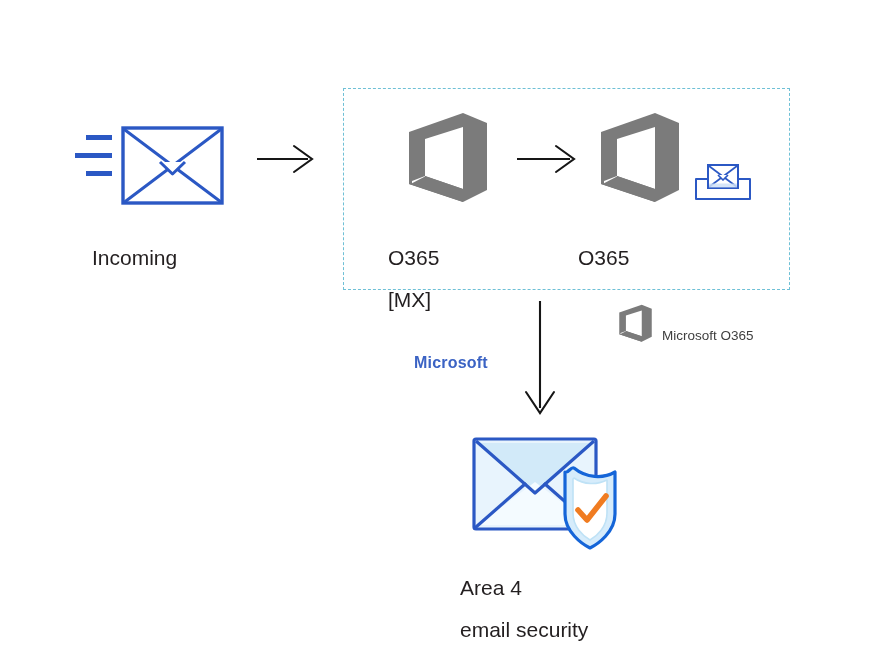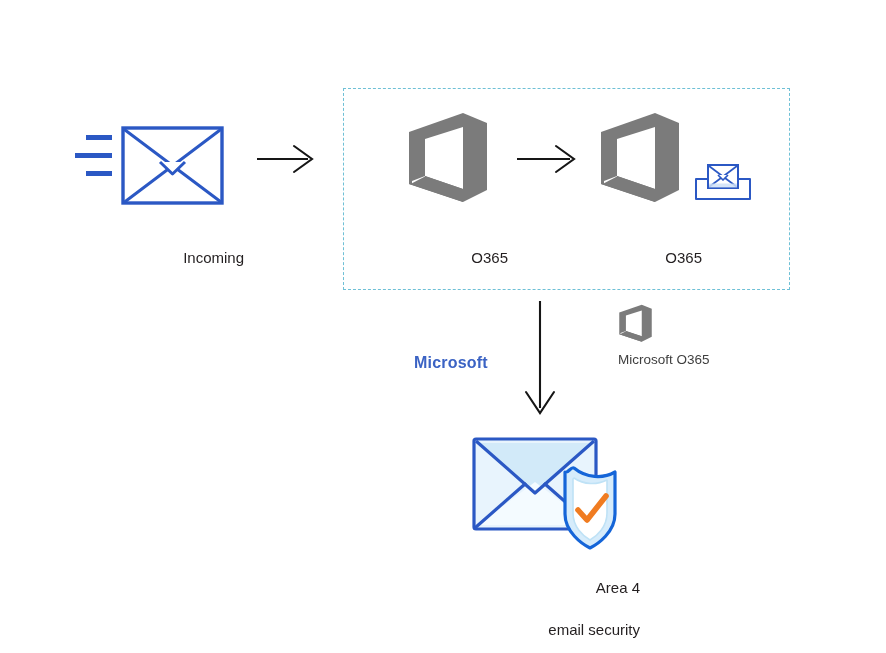--- a/index.html
+++ b/index.html
@@ -19,22 +19,22 @@
     position: absolute;
     left: 0; top: 0;
     width: 886px;
     height: 653px;
   }
   .node {
     position: absolute;
   }
   .caption {
     position: absolute;
-    text-align: right;
-    font-size: 15px;
+    text-align: left;
+    font-size: 21px;
     line-height: 21px;
     color: #231f20;
     font-family: "Liberation Sans", sans-serif;
     white-space: pre-line;
   }
   .caption-line { display: block; }
 
   
   .region-box {
     position: absolute;
@@ -57,23 +57,22 @@
     letter-spacing: 0.2px;
     font-family: "Liberation Sans", sans-serif;
   }
 
   
   .legend {
     position: absolute;
     left: 618px;
     top: 303px;
     display: flex;
-    align-items: flex-start;
+    align-items: flex-end;
     gap: 9px;
-    flex-direction: column;
   }
   .legend-label {
     font-size: 13.5px;
     color: #3f3f3f;
     font-family: "Liberation Sans", sans-serif;
     white-space: nowrap;
   }
   svg { display: block; overflow: visible; }
 </style>
 </head>
@@ -115,20 +114,21 @@
       <path d="M 3 22 L 57 3 L 81 13 L 81 80 L 57 92 L 3 74 L 3 22 Z" fill="#7b7b7b"></path>
 
       <path d="M 19 29 L 57 17 L 57 79 L 19 66 L 19 29 Z" fill="#ffffff"></path>
 
       <path d="M 3 74 L 19 66 L 57 79 L 57 92 L 3 74 Z" fill="#7b7b7b"></path>
       <path d="M 6 73.2 L 19 66.6 L 19 66 L 6 71 Z" fill="#ffffff"></path>
     </svg>
   </div>
   <div class="caption" style="left:388px; top:226px; width:120px;">
     <span class="caption-line">O365</span>
+    <span class="caption-line">[MX]</span>
   </div>
 
   <div class="node" style="left:516px; top:143px;">
     <svg width="64" height="32" viewBox="0 0 64 32">
       <path d="M 1 16 L 54 16" stroke="#161616" stroke-width="2.1" fill="none"></path>
       <path d="M 40 3 L 58 16 L 40 29" stroke="#161616" stroke-width="2.1" fill="none" stroke-linecap="round" stroke-linejoin="miter"></path>
     </svg>
   </div>
 
   <div class="node" style="left:598px; top:110px;">

